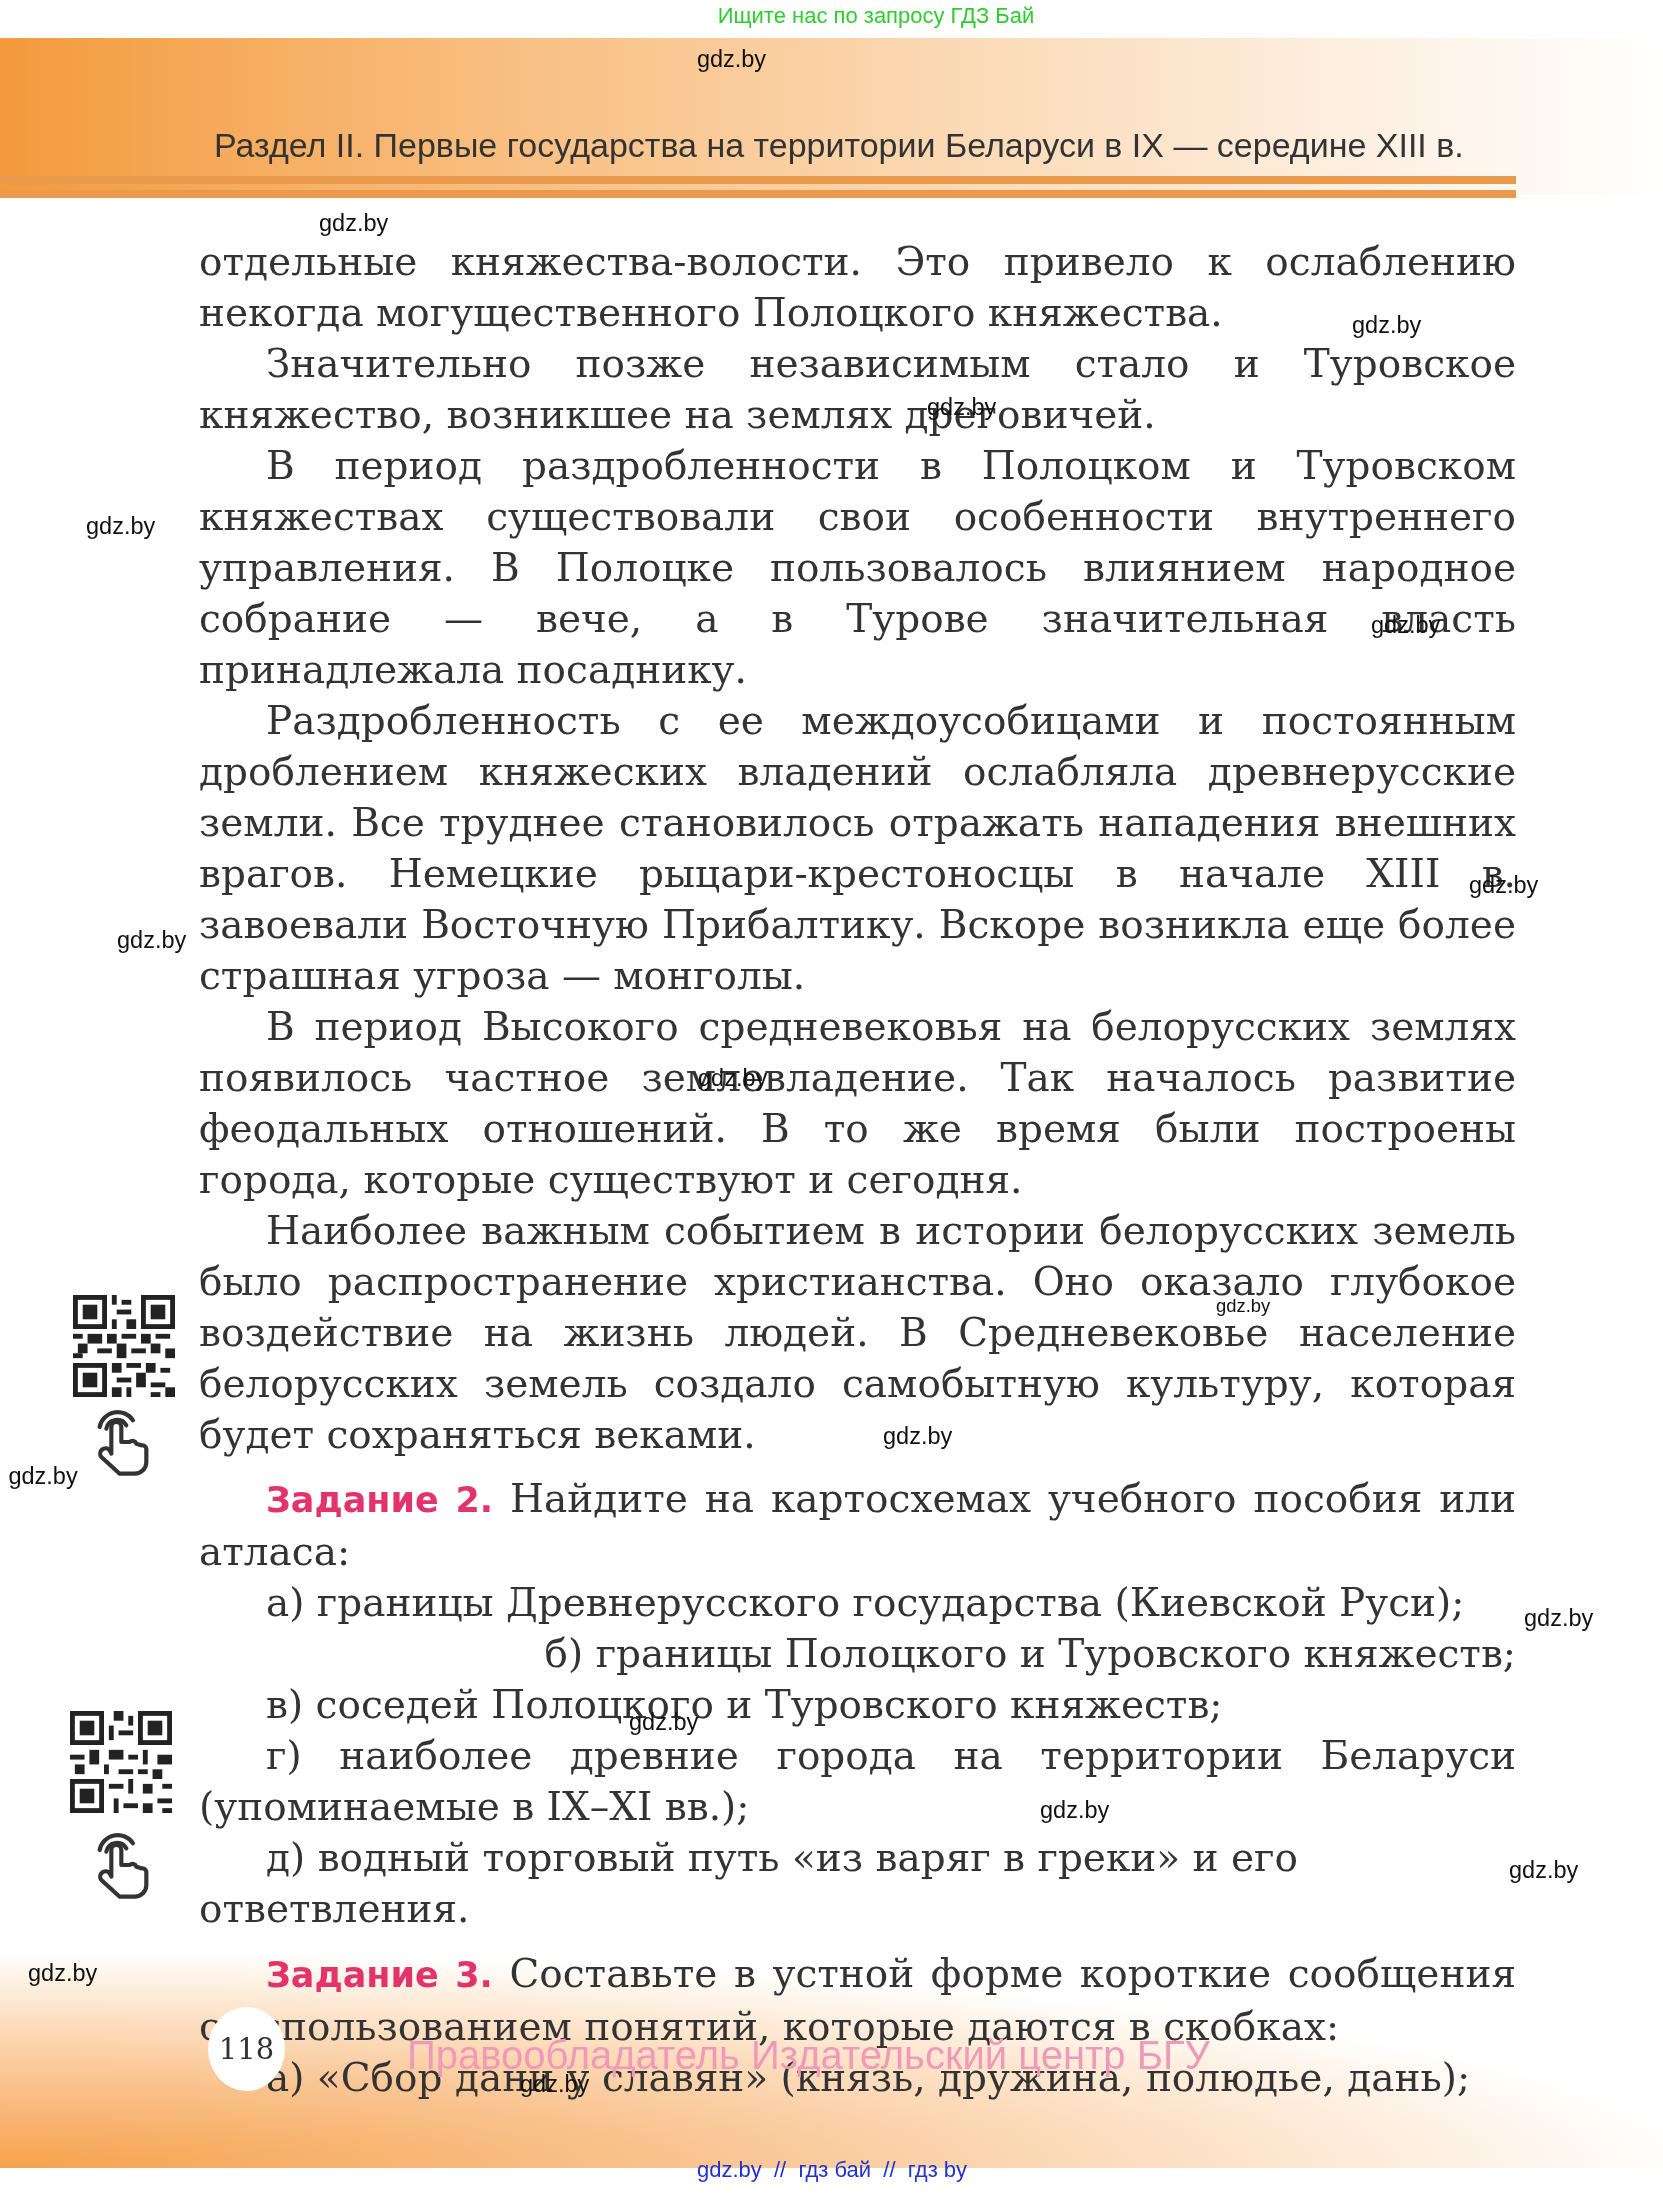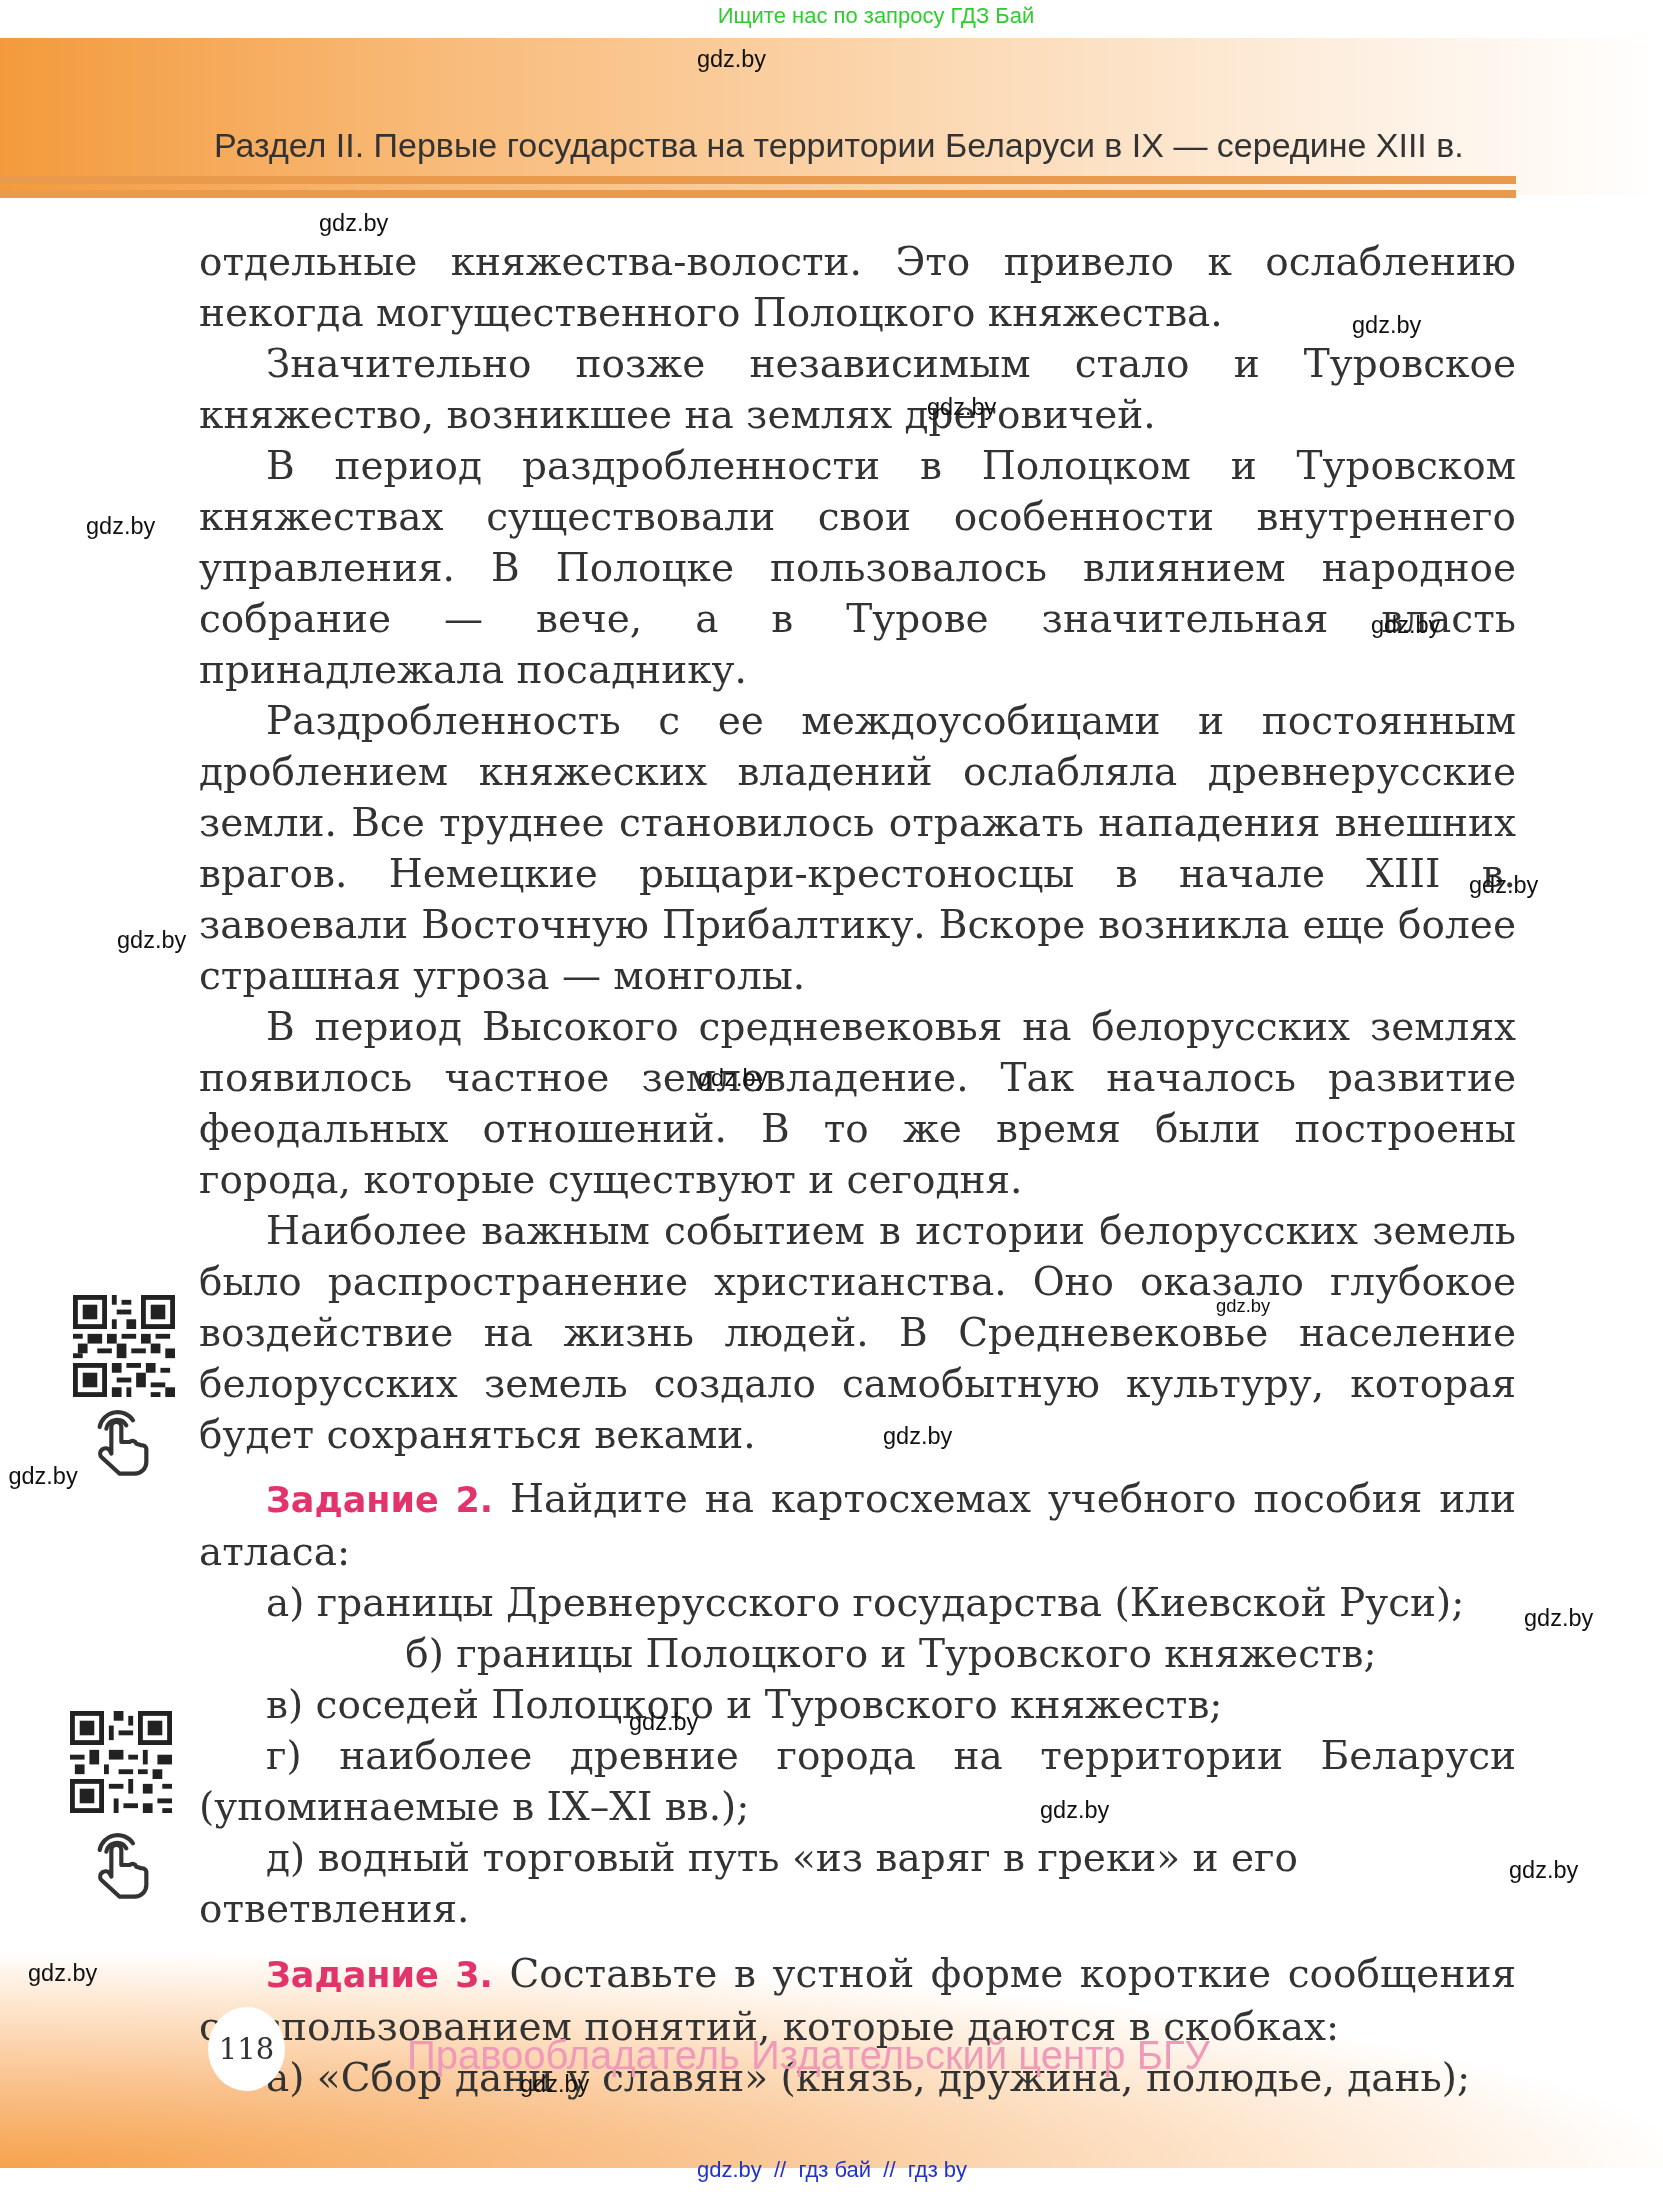--- a/index.html
+++ b/index.html
@@ -47,21 +47,21 @@
   <p class="cont">отдельные княжества-волости. Это привело к ослаблению некогда могущественного Полоцкого княжества.</p>
   <p>Значительно позже независимым стало и Туровское княжество, возникшее на землях дреговичей.</p>
   <p>В период раздробленности в Полоцком и Туровском княжествах существовали свои особенности внутреннего управления. В Полоцке пользовалось влиянием народное собрание — вече, а в Турове значительная власть принадлежала посаднику.</p>
   <p>Раздробленность с ее междоусобицами и постоянным дроблением княжеских владений ослабляла древнерусские земли. Все труднее становилось отражать нападения внешних врагов. Немецкие рыцари-крестоносцы в начале XIII в. завоевали Восточную Прибалтику. Вскоре возникла еще более страшная угроза — монголы.</p>
   <p>В период Высокого средневековья на белорусских землях появилось частное землевладение. Так началось развитие феодальных отношений. В то же время были построены города, которые существуют и сегодня.</p>
   <p>Наиболее важным событием в истории белорусских земель было распространение христианства. Оно оказало глубокое воздействие на жизнь людей. В Средневековье население белорусских земель создало самобытную культуру, которая будет сохраняться веками.</p>
 
 
   <p style="margin-top:13.4px;"><span class="task-head">Задание 2.</span><span> Найдите на картосхемах учебного пособия или атласа:</span></p>
   <p style="text-align:left;">а) границы Древнерусского государства (Киевской Руси);</p>
-  <p style="text-align:center;">б) границы Полоцкого и Туровского княжеств;</p>
+  <p style="text-align:right;">б) границы Полоцкого и Туровского княжеств;</p>
   <p style="text-align:left;">в) соседей Полоцкого и Туровского княжеств;</p>
   <p>г) наиболее древние города на территории Беларуси (упоминаемые в IX–XI вв.);</p>
   <p style="text-align:left;">д) водный торговый путь «из варяг в греки» и его ответвления.</p>
 
   <p style="margin-top:13.4px;"><span class="task-head">Задание 3.</span><span> Составьте в устной форме короткие сообщения с использованием понятий, которые даются в скобках:</span></p>
   <p style="text-align:left;">а) «Сбор дани у славян» (князь, дружина, полюдье, дань);</p>
 </div>
 
 <div class="abs qr" style="left:73px; top:1295px;">
   <svg width="102" height="102" viewBox="0 0 21 21">

